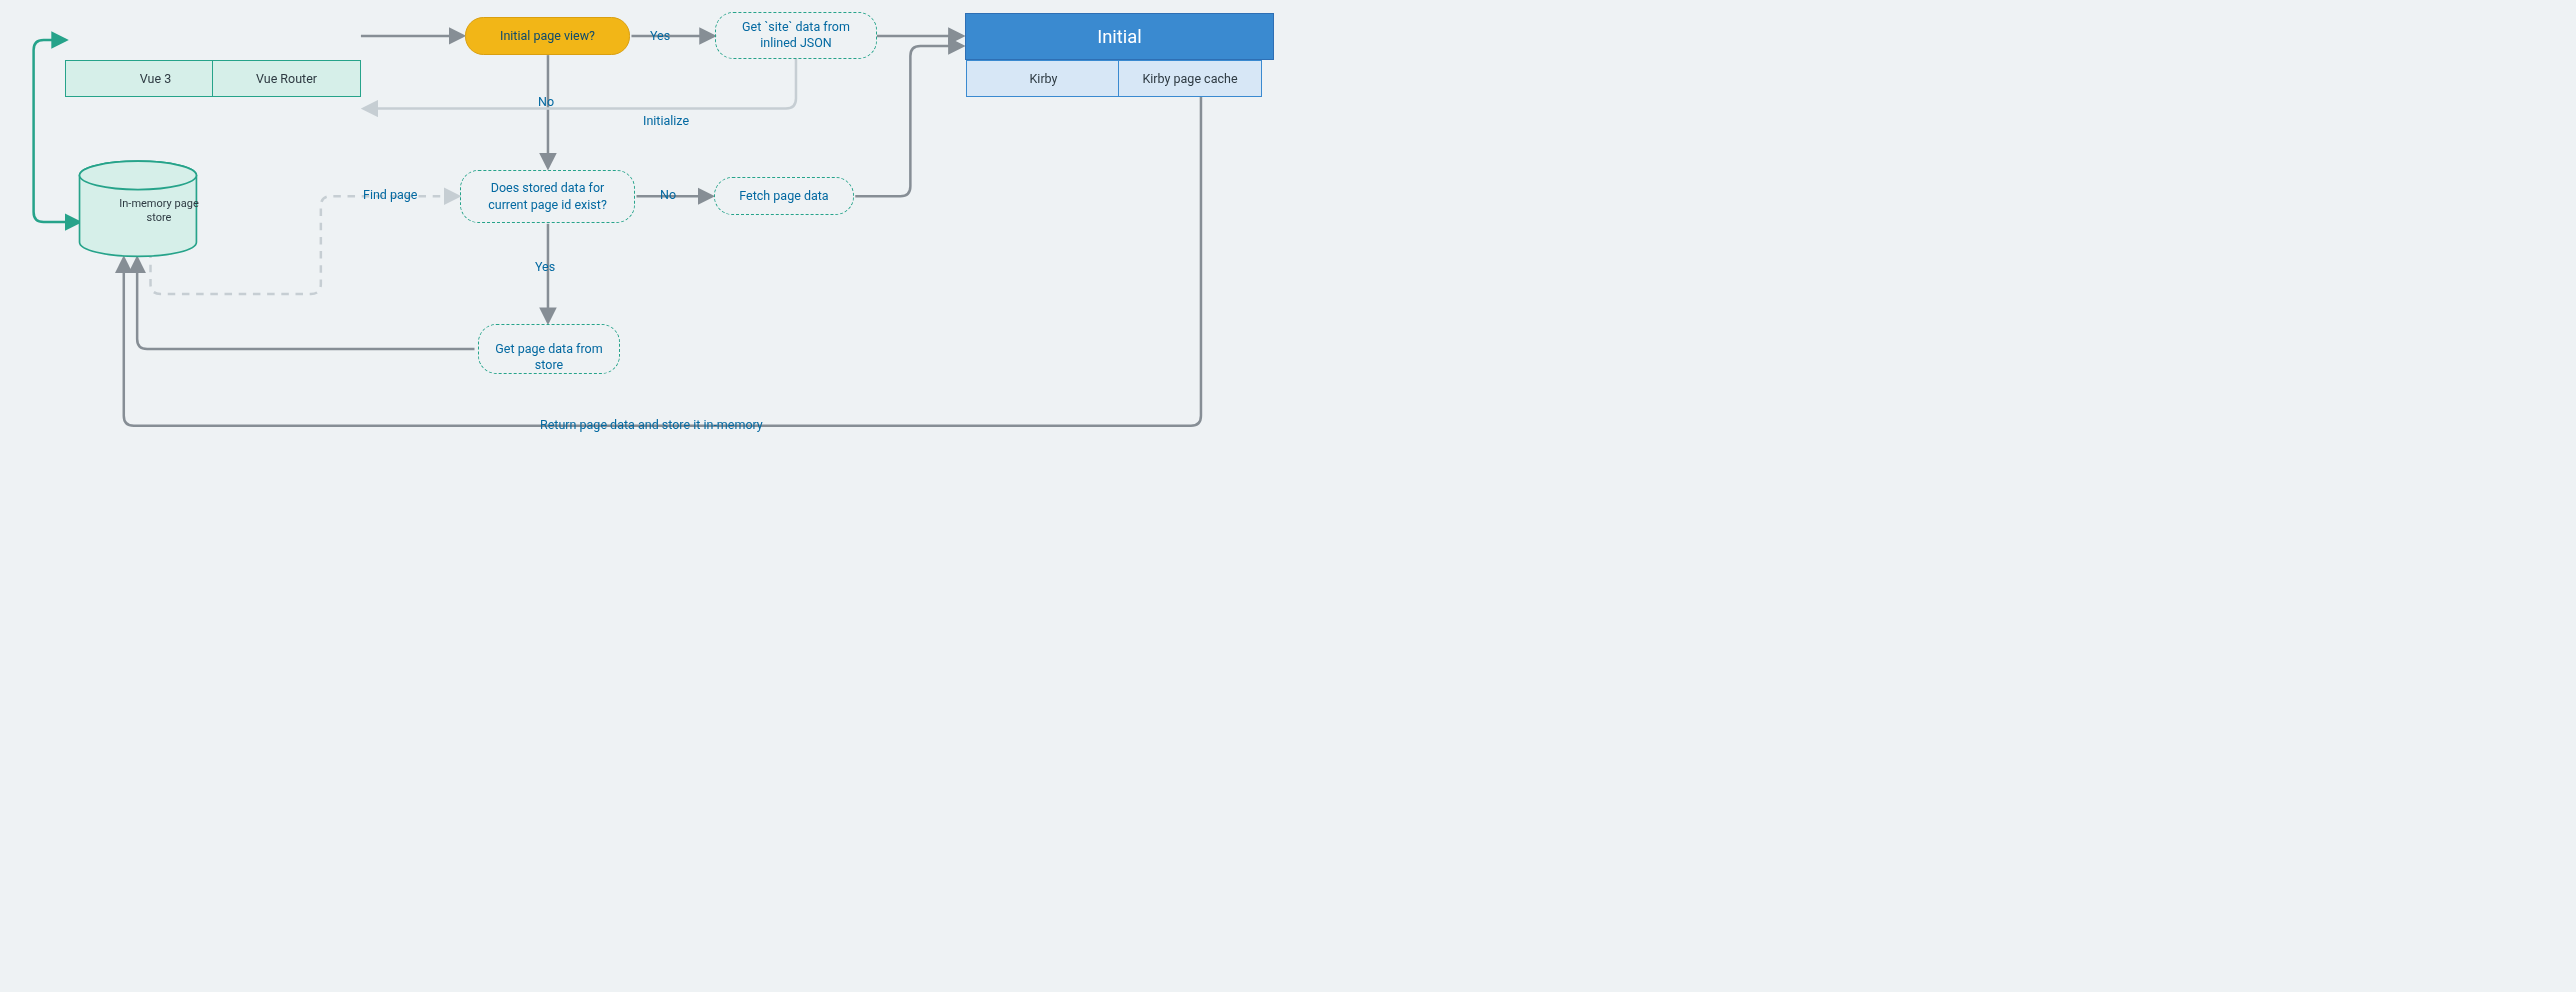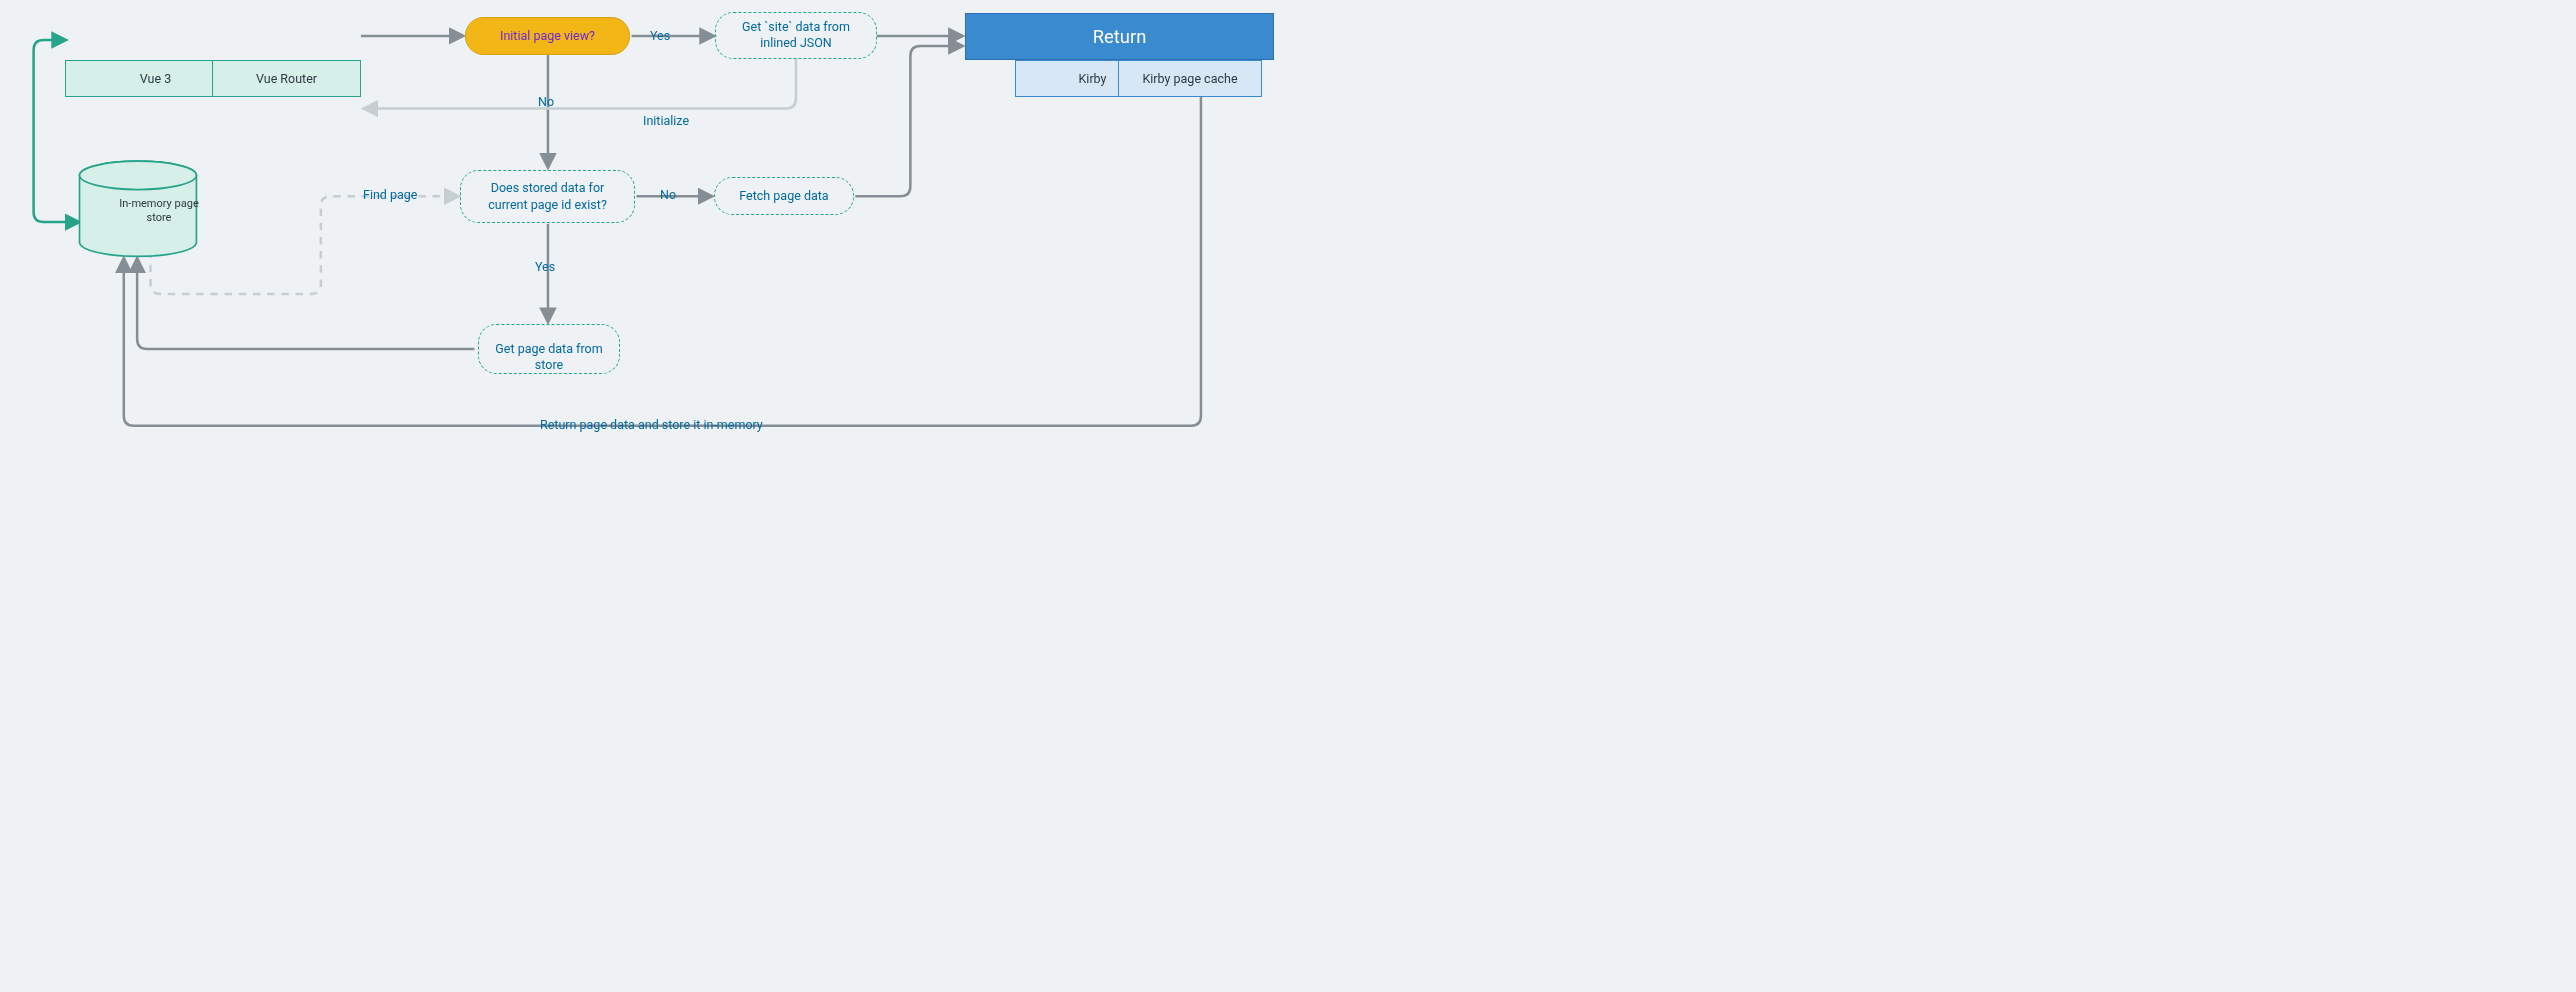--- a/index.html
+++ b/index.html
@@ -64,21 +64,21 @@
     justify-content: center;
     text-align: center;
     font-size: 12.5px;
     line-height: 1.3;
     color: #0369a1;
     padding: 0 15px;
   }
   .pill-yellow {
     background: #f2b617;
     border: 1.7px solid #d99f10;
-    color: #6d28d9;
+    color: #0c4a6e;
   }
   .pill-dashed {
     background: transparent;
     border: 1.7px dashed #26a38a;
   }
   .edge-label {
     position: absolute;
     font-size: 12.5px;
     color: #0369a1;
     white-space: nowrap;
@@ -137,23 +137,23 @@
   </svg>
 
   <div class="box sub-box frontend-sub" style="left:65px; top:60px; width:149px; height:37px;padding-left:32px;">
     <span>Vue 3</span>
   </div>
   <div class="box sub-box frontend-sub" style="left:212px; top:60px; width:149px; height:37px;">
     <span>Vue Router</span>
   </div>
 
   <div class="box header-box backend-header" style="left:965px; top:13.4px; width:309px; height:47px;">
-    <span>Return</span>
+    <span>Initial</span>
   </div>
-  <div class="box sub-box backend-sub" style="left:1015px; top:60px; width:155px; height:37px;">
+  <div class="box sub-box backend-sub" style="left:966px; top:60px; width:155px; height:37px;">
     <span>Kirby</span>
   </div>
   <div class="box sub-box backend-sub" style="left:1118px; top:60px; width:144px; height:37px;">
     <span>Kirby page cache</span>
   </div>
 
   <div class="box pill pill-yellow" style="left:465px; top:16.7px; width:165px; height:38px;">
     <span>Initial page view?</span>
   </div>
 

